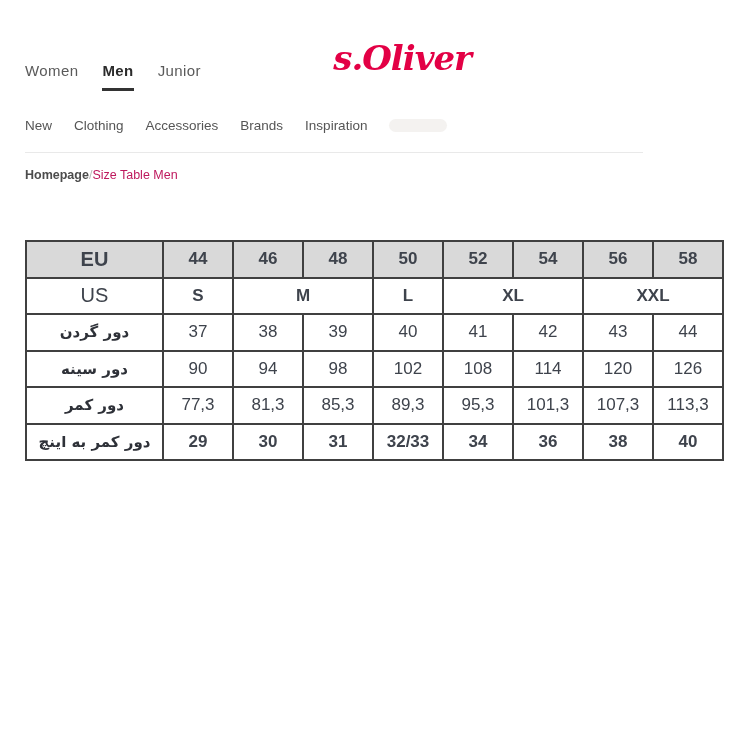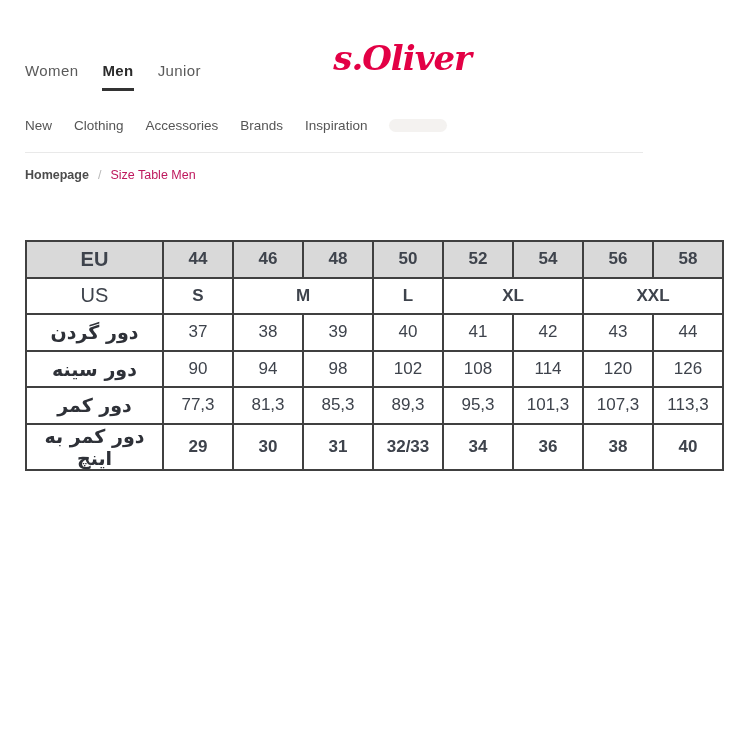--- a/index.html
+++ b/index.html
@@ -23,35 +23,35 @@
   
   .cat-nav { position: absolute; top: 118px; left: 25px; display: flex; gap: 22px;
              font-size: 13.5px; align-items: center; }
   .cat-nav a { text-decoration: none; color: #555555; cursor: pointer; }
   .faded-item { width: 58px; height: 13px; background: #f4f2f0; border-radius: 7px; }
 
   .divider { position: absolute; top: 152px; left: 25px; width: 618px; height: 1px;
              background: #e9e9e9; }
 
   
-  .breadcrumb { position: absolute; top: 168px; left: 25px; display: flex; gap: 9px;
+  .breadcrumb { position: absolute; top: 168px; left: 25px; display: flex; 
                 font-size: 12.5px; align-items: baseline; }
   .breadcrumb .home { color: #4c4c4c; font-weight: 700; text-decoration: none; cursor: pointer; }
   .breadcrumb .sep { color: #b9b9b9; }
   .breadcrumb .current { color: #be185d; }
 
   
   #size-table { position: absolute; top: 240px; left: 25px; width: 697px;
                 border-collapse: collapse; table-layout: fixed; color: #3e434c; }
   #size-table td { border: 2px solid #404040; text-align: center; vertical-align: middle;
                    height: 36.5px; font-size: 17px; padding: 0; background: #fff; }
   #size-table tr.eu-row td { background: #d9d9d9; font-weight: 700; }
   #size-table td.head-label { font-size: 20px; font-weight: 400; }
   #size-table td.us-group { font-weight: 700; }
-  #size-table td.row-label { font-weight: 700; font-size: 19px;
+  #size-table td.row-label { font-weight: 700; font-size: 15px;
                              font-family: "DejaVu Sans", sans-serif; direction: rtl; color: #2e3138; }
   #size-table td.val.bold { font-weight: 700; margin-left: 14px; }
 </style>
 </head>
 <body>
 
 <div class="page">
 
   <nav class="top-nav">
     <a>Women</a>

